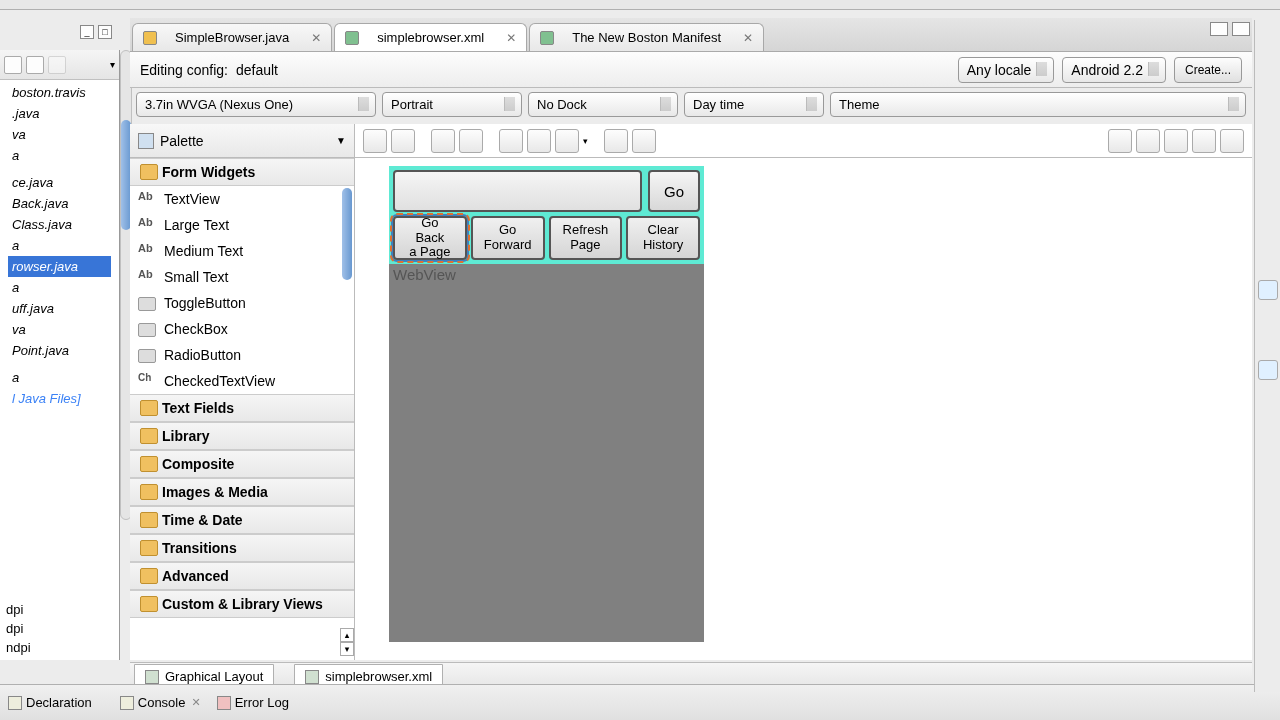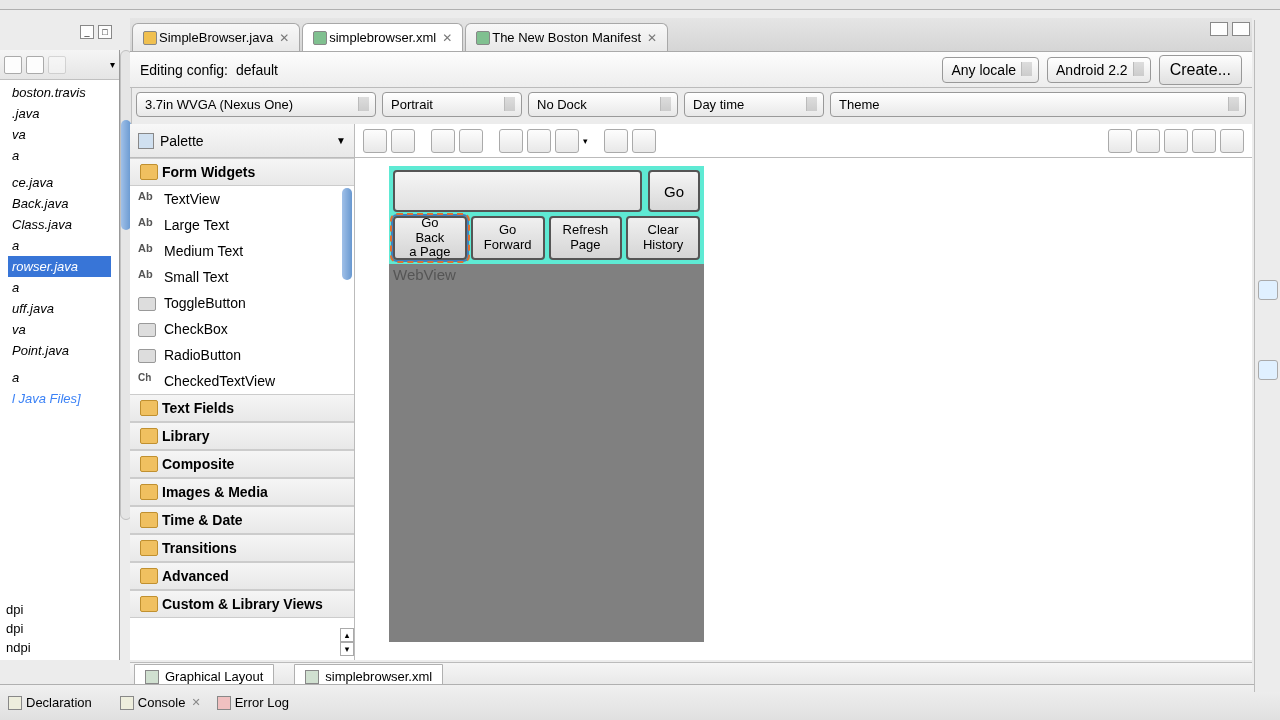--- a/index.html
+++ b/index.html
@@ -18,35 +18,35 @@
 .left-panel-toolbar .tb-icon { width: 18px; height: 18px; border: 1px solid #aaa; background: #fdfdfd; border-radius: 2px; }
 .file-list { padding: 2px 8px; font-size: 13px; font-style: italic; }
 .file-item { padding: 3px 4px; white-space: nowrap; overflow: hidden; text-overflow: clip; color: #000; cursor: pointer; }
 .file-item.selected { background: #3875d7; color: #fff; }
 .file-item.refd { color: #3b82f6; }
 .left-scroll { position: absolute; right: -12px; top: 70px; width: 10px; height: 110px; background: linear-gradient(to right,#a0c0e8,#6898d0); border-radius: 5px; }
 .left-scroll-track { position: absolute; right: -13px; top: 0; width: 12px; height: 470px; background: #e5e5e5; border: 1px solid #c0c0c0; border-radius: 6px; }
 
 
 .editor-tabs { position: absolute; left: 130px; top: 18px; right: 28px; height: 34px; display: flex; align-items: flex-end; background: linear-gradient(#e5e5e5,#d5d5d5); border-bottom: 1px solid #aaa; padding-left: 2px; }
-.tab { display: flex; align-items: center; gap: 2px; padding: 6px 10px; background: linear-gradient(#f8f8f8,#e8e8e8); border: 1px solid #a8a8a8; border-bottom: none; border-radius: 6px 6px 0 0; margin-right: 2px; font-size: 13px; height: 28px; }
+.tab { display: flex; align-items: center; gap: 18px; padding: 6px 10px; background: linear-gradient(#f8f8f8,#e8e8e8); border: 1px solid #a8a8a8; border-bottom: none; border-radius: 6px 6px 0 0; margin-right: 2px; font-size: 13px; height: 28px; }
 .tab.active { background: #fff; }
 .tab .tab-icon { width: 14px; height: 14px; border: 1px solid #888; border-radius: 2px; }
 .tab .tab-icon.java { background: #f0c050; }
 .tab .tab-icon.xml { background: #80c090; }
 .tab .close-x { font-size: 12px; color: #777; margin-left: 4px; }
 .editor-maxmin { position: absolute; right: 30px; top: 22px; display: flex; gap: 4px; }
 .editor-maxmin span { width: 18px; height: 14px; border: 1px solid #888; background: #fdfdfd; }
 
 
 .config-bar { position: absolute; left: 130px; top: 52px; right: 28px; height: 36px; background: linear-gradient(#fdfdfd,#ededed); border-bottom: 1px solid #bbb; display: flex; align-items: center; padding: 0 10px; font-size: 14px; gap: 8px; }
 .config-bar .spacer { flex: 1; }
 .dropdown { background: linear-gradient(#fff,#e8e8e8); border: 1px solid #999; border-radius: 4px; padding: 4px 22px 4px 8px; font-size: 14px; position: relative; }
 .dropdown::after { content: ""; position: absolute; right: 6px; top: 4px; width: 10px; height: 14px; background: linear-gradient(#ddd,#ccc); border-left: 1px solid #bbb; }
-.button { background: linear-gradient(#fdfdfd,#e0e0e0); border: 1px solid #999; border-radius: 4px; padding: 5px 10px; font-size: 16px; }
+.button { background: linear-gradient(#fdfdfd,#e0e0e0); border: 1px solid #999; border-radius: 4px; padding: 5px 10px; font-size: 12px; }
 
 
 .device-row { position: absolute; left: 130px; top: 88px; right: 28px; height: 32px; display: flex; align-items: center; padding: 0 6px; gap: 6px; }
 .device-row .dropdown { font-size: 13px; padding: 4px 20px 4px 8px; }
 .d1 { width: 240px; } .d2 { width: 140px; } .d3 { width: 150px; } .d4 { width: 140px; } .d5 { flex: 1; }
 
 
 .main-split { position: absolute; left: 130px; top: 124px; right: 28px; bottom: 60px; display: flex; }
 
 

